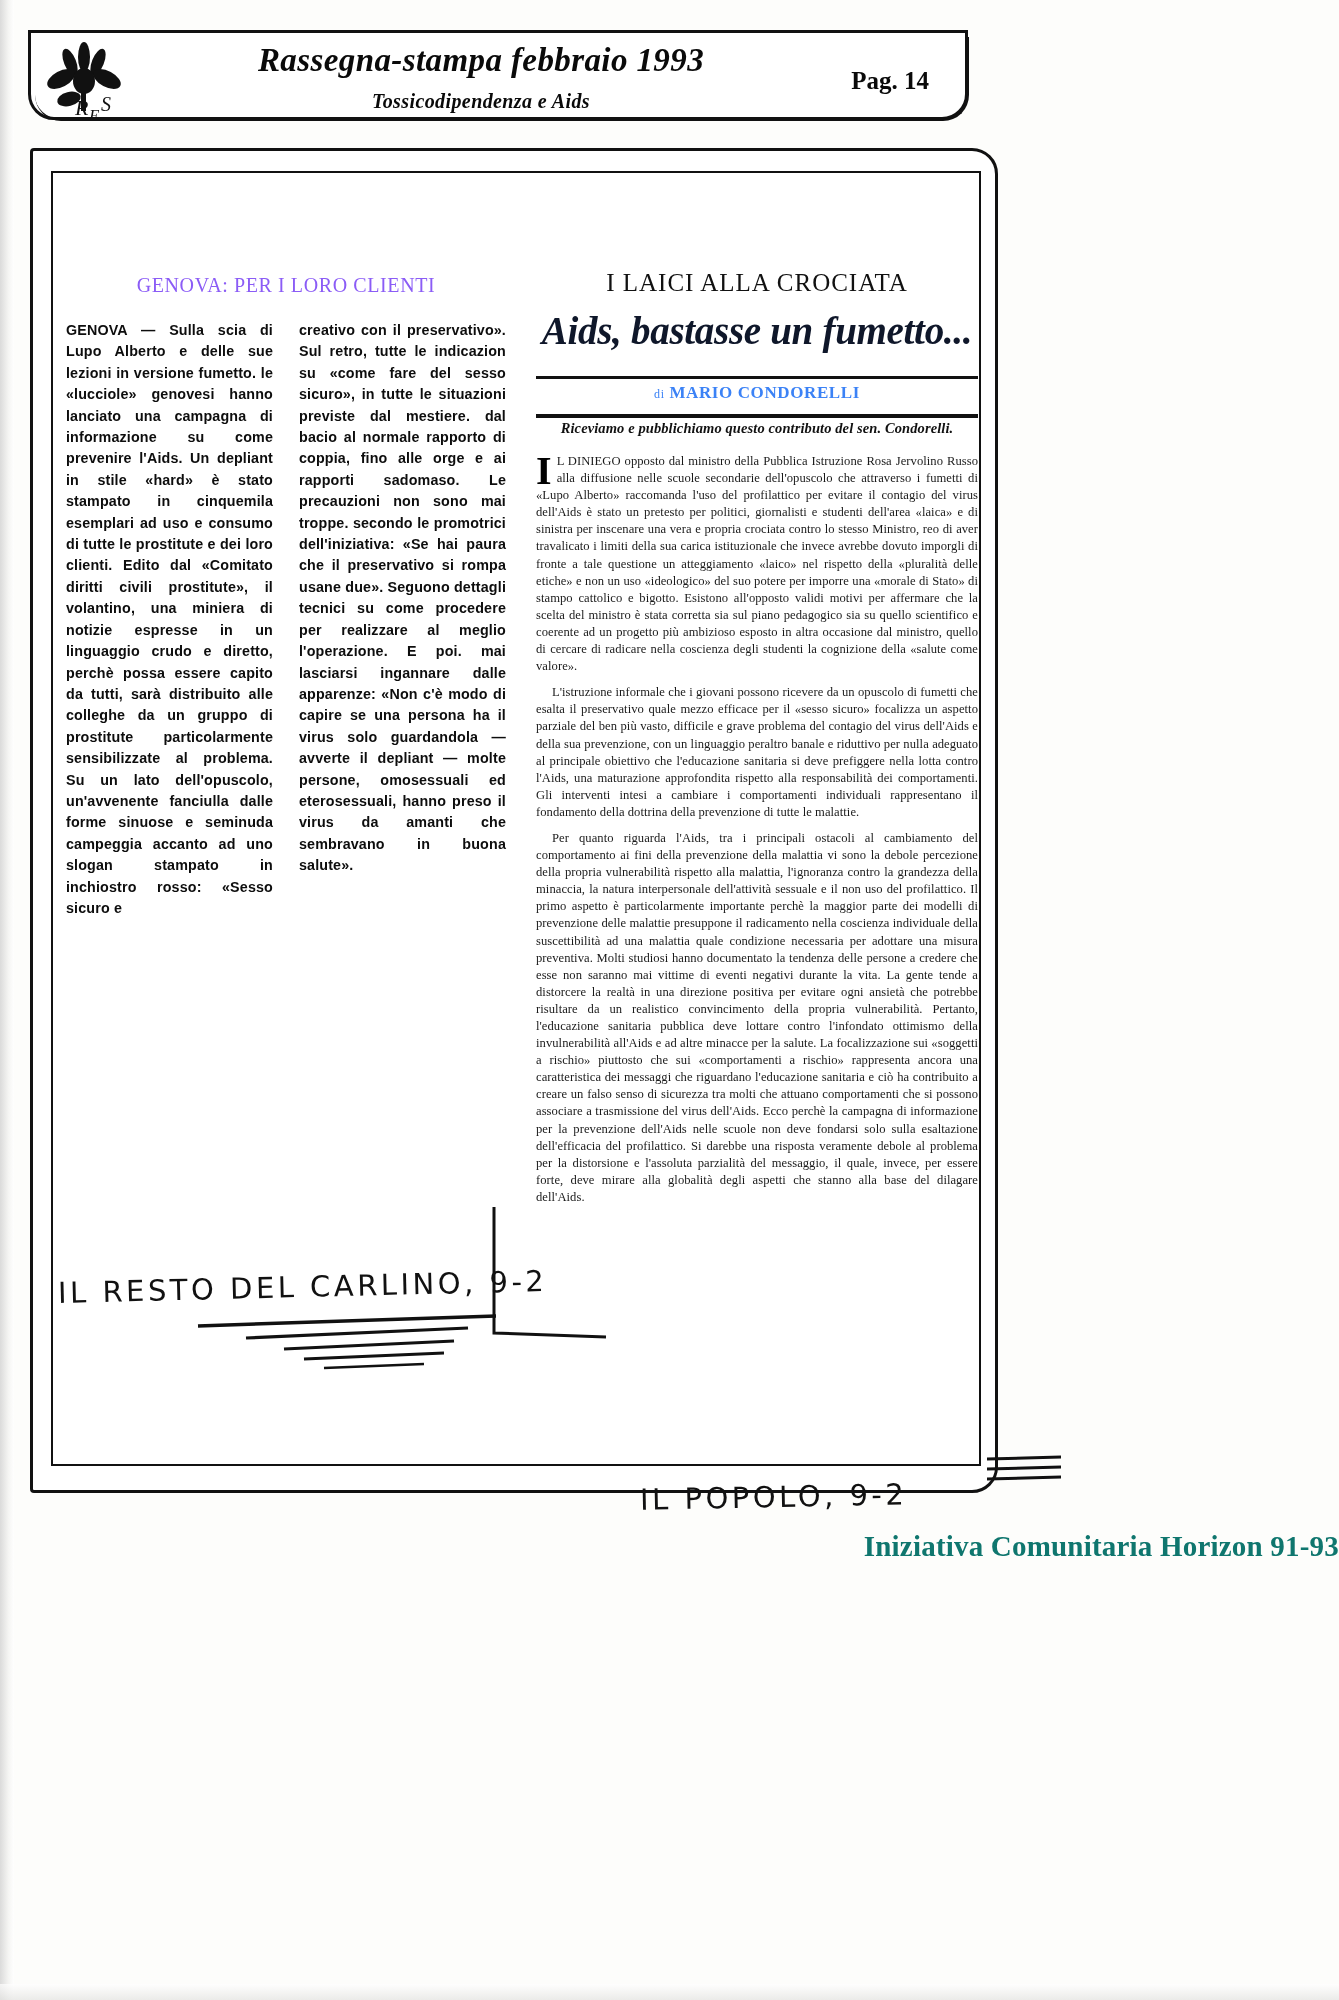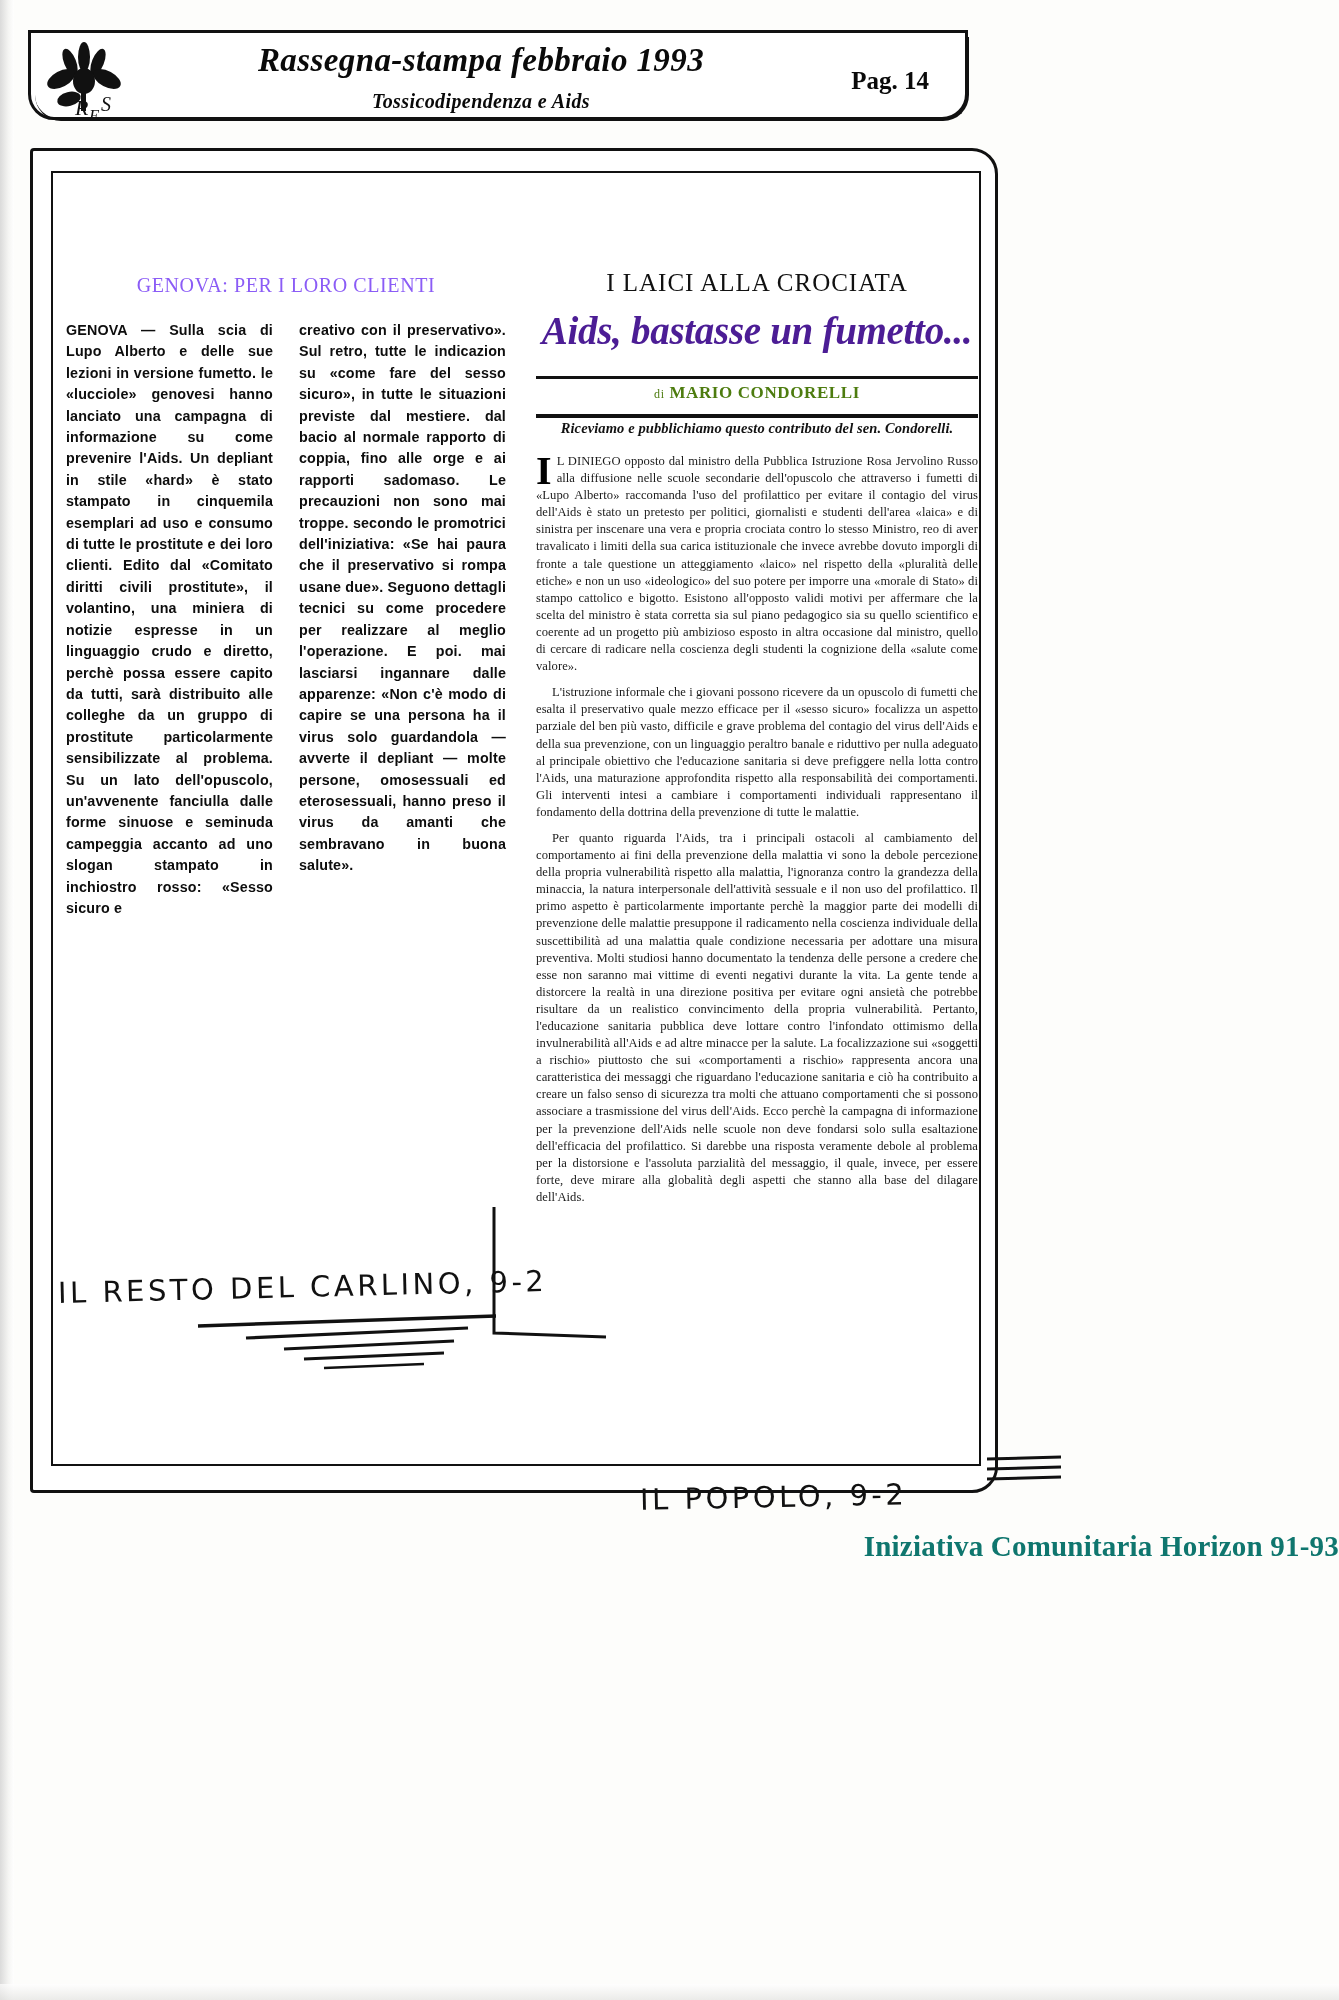--- a/index.html
+++ b/index.html
@@ -98,37 +98,37 @@
   
   .art-right{position:absolute;left:470px;top:0;width:442px;}
   .kicker-r{
     font-family:"Liberation Serif",serif;
     font-size:25px;letter-spacing:1px;color:#111;
     text-align:center;line-height:30px;
   }
   .headline-r{
     font-family:"Liberation Serif",serif;
     font-weight:bold;font-style:italic;font-size:39px;
-    text-align:center;line-height:46px;color:#4c1d95;
+    text-align:center;line-height:46px;color:#0f172a;
     margin-top:10px;letter-spacing:-.3px;
   }
   .byline-wrap{
     margin-top:22px;position:relative;height:44px;
   }
   .byline-rule-top{
     position:absolute;left:0;right:0;top:0;height:3px;background:#111;
   }
   .byline-rule-bot{
     position:absolute;left:0;right:0;top:38px;height:4px;background:#111;
   }
   .byline{
     position:absolute;left:0;right:0;top:7px;
     text-align:center;
     font-family:"Liberation Serif",serif;
-    font-weight:bold;font-size:17px;letter-spacing:.6px;color:#4d7c0f;
+    font-weight:bold;font-size:17px;letter-spacing:.6px;color:#3b82f6;
   }
   .byline .di{font-size:12px;font-weight:normal;}
   .lead-italic{
     text-align:center;
     font-family:"Liberation Serif",serif;
     font-weight:bold;font-style:italic;font-size:14.5px;
     color:#111;letter-spacing:.1px;
   }
   .rbody{
     margin-top:16px;

